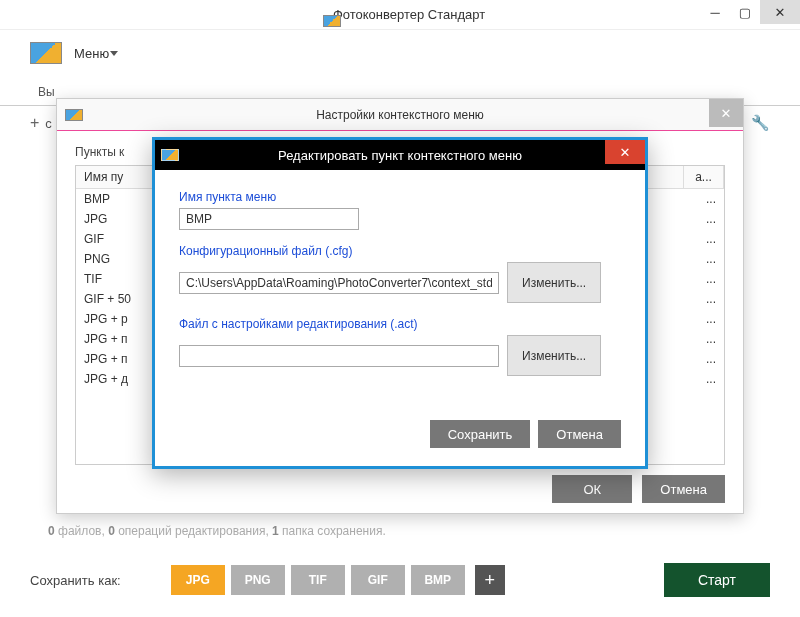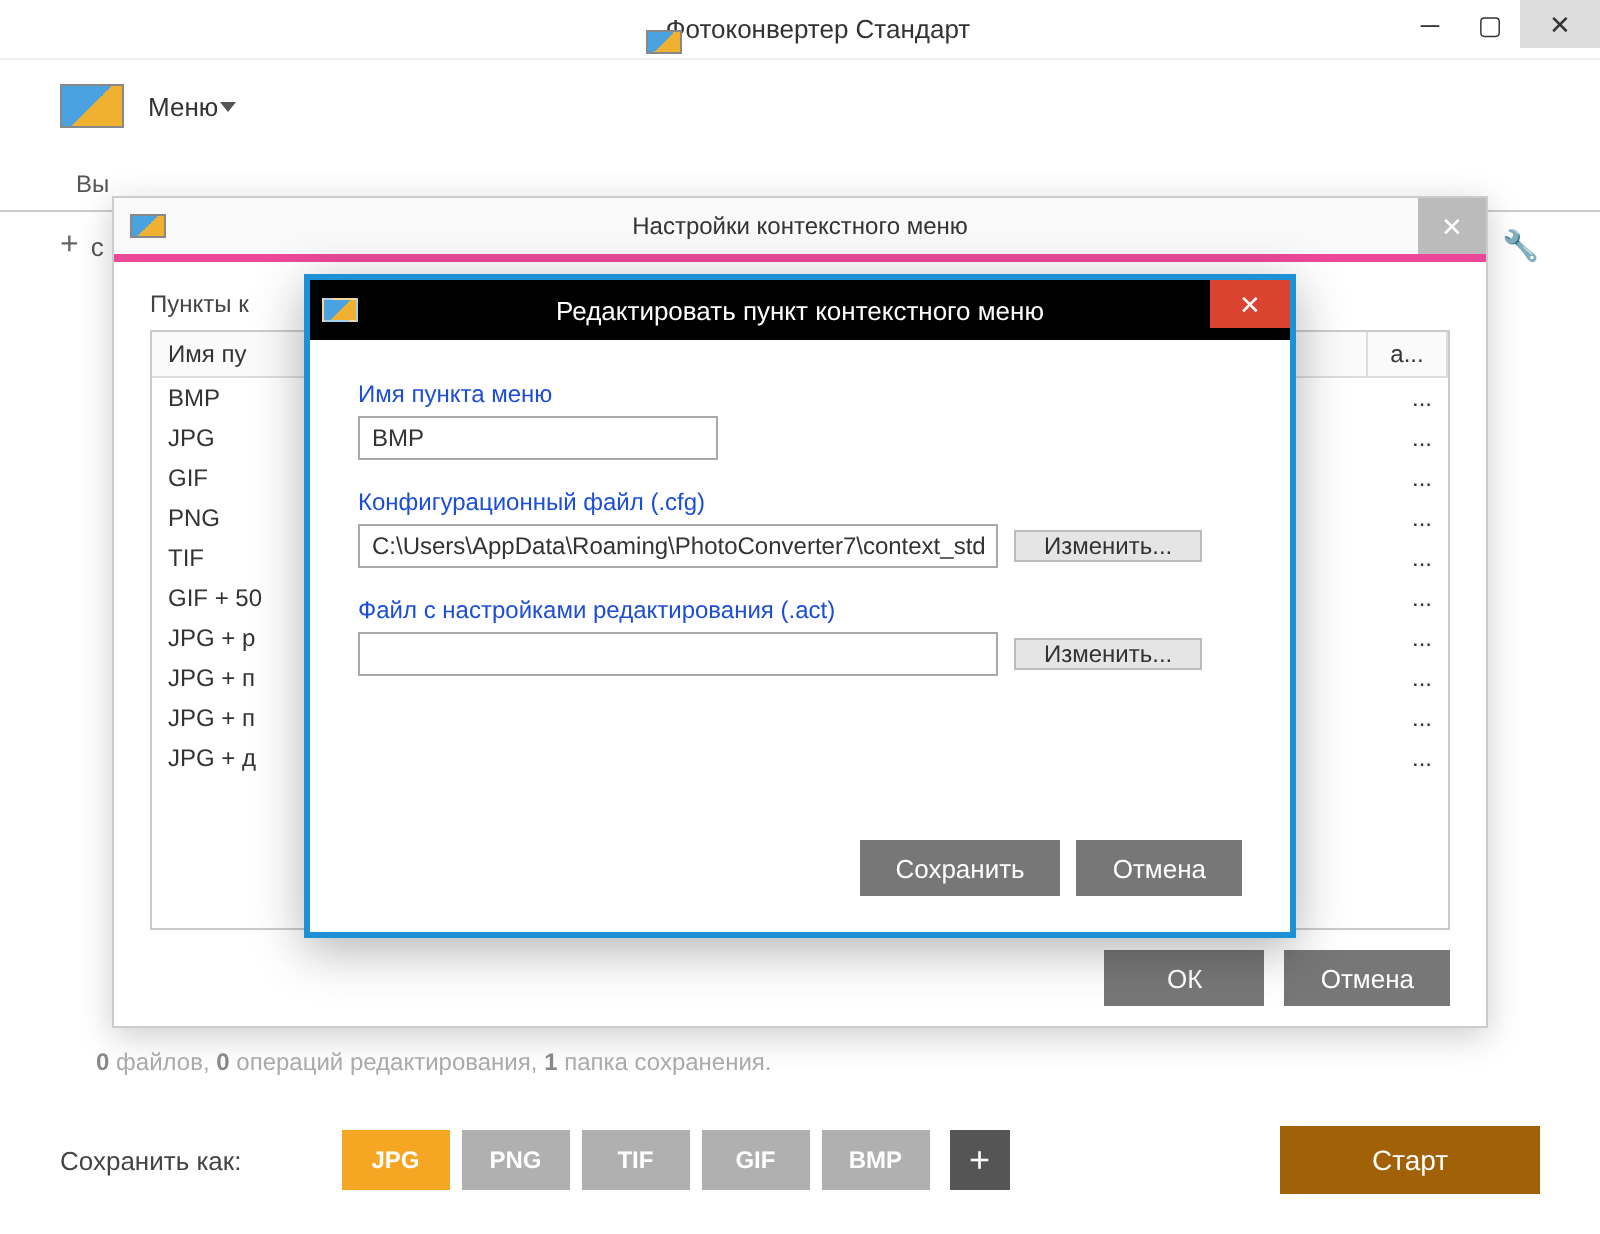--- a/index.html
+++ b/index.html
@@ -36,25 +36,25 @@
   
   .status { position: absolute; left: 48px; top: 524px; font-size: 12px; color: #aaa; }
   .status b { color: #888; font-weight: 600; }
 
   
   .bottombar { position: absolute; left: 0; bottom: 0; width: 100%; padding: 14px 30px 20px; display: flex; align-items: center; gap: 10px; }
   .save-as { font-size: 13px; color: #444; margin-right: 40px; }
   .fmt-btn { width: 54px; height: 30px; display: flex; align-items: center; justify-content: center; color: #fff; font-size: 12px; font-weight: 600; cursor: pointer; background: #b0b0b0; }
   .fmt-btn.active { background: #f5a623; }
   .fmt-add { width: 30px; height: 30px; background: #555; color: #fff; display: flex; align-items: center; justify-content: center; font-size: 18px; cursor: pointer; }
-  .start-btn { margin-left: auto; width: 130px; height: 34px; background: #a16207; color: #fff; font-size: 14px; display: flex; align-items: center; justify-content: center; cursor: pointer; }
+  .start-btn { margin-left: auto; width: 106px; height: 34px; background: #14532d; color: #fff; font-size: 14px; display: flex; align-items: center; justify-content: center; cursor: pointer; }
 
   
   .dialog-settings { position: absolute; left: 56px; top: 98px; width: 688px; height: 416px; background: #fff; border: 1px solid #ccc; box-shadow: 0 4px 16px rgba(0,0,0,0.2); }
-  .ds-titlebar { height: 32px; display: flex; align-items: center; justify-content: center; position: relative; background: #f9f9f9; border-bottom: 4px solid #ec4899; }
+  .ds-titlebar { height: 32px; display: flex; align-items: center; justify-content: center; position: relative; background: #f9f9f9; border-bottom: 1px solid #ec4899; }
   .ds-titlebar .app-icon { position: absolute; left: 8px; }
   .ds-close { position: absolute; right: 0; top: 0; width: 34px; height: 28px; background: #bbb; color: #fff; display: flex; align-items: center; justify-content: center; cursor: pointer; font-size: 13px; }
   .ds-body { padding: 14px 18px; position: relative; height: calc(100% - 32px); }
   .ds-label { font-size: 12px; color: #444; margin-bottom: 6px; }
   .ds-table { border: 1px solid #ccc; width: 100%; height: 300px; }
   .ds-th-row { display: flex; border-bottom: 1px solid #ddd; background: #fafafa; }
   .ds-th { padding: 4px 8px; font-size: 12px; border-right: 1px solid #ddd; }
   .ds-th:first-child { width: 90px; }
   .ds-th:nth-child(2) { flex: 1; }
   .ds-th:nth-child(3) { width: 40px; text-align: center; }
@@ -70,21 +70,21 @@
   .dialog-edit { position: absolute; left: 152px; top: 137px; width: 496px; height: 332px; background: #fff; border: 3px solid #1e90d6; box-shadow: 0 6px 24px rgba(0,0,0,0.3); }
   .de-titlebar { height: 30px; background: #000000; color: #fff; display: flex; align-items: center; justify-content: center; position: relative; font-size: 13px; }
   .de-titlebar .app-icon { position: absolute; left: 6px; }
   .de-titlebar .app-icon::before { border-color: rgba(255,255,255,0.5); }
   .de-close { position: absolute; right: 0; top: 0; width: 40px; height: 24px; background: #d9432f; color: #fff; display: flex; align-items: center; justify-content: center; cursor: pointer; font-size: 13px; }
   .de-body { padding: 20px 24px; }
   .de-label { font-size: 12px; color: #1d4ed8; margin-bottom: 4px; margin-top: 14px; }
   .de-label:first-child { margin-top: 0; }
   .de-input { height: 22px; border: 1px solid #aaa; padding: 2px 6px; font-size: 12px; color: #333; background: #fff; }
   .de-row { display: flex; gap: 8px; align-items: center; }
-  .de-change { height: 16px; padding: 0 14px; background: #e5e5e5; border: 1px solid #bbb; font-size: 12px; cursor: pointer; color: #333; display: flex; align-items: center; }
+  .de-change { height: 41px; padding: 0 14px; background: #e5e5e5; border: 1px solid #bbb; font-size: 12px; cursor: pointer; color: #333; display: flex; align-items: center; }
   .de-btns { position: absolute; right: 24px; bottom: 18px; display: flex; gap: 8px; }
 
   .gear-icon, .wrench-icon { color: #888; cursor: pointer; }
 </style>
 </head>
 <body>
 
 <div class="titlebar">
   <span class="app-icon titlebar-icon"></span>
   <span class="titlebar-title">Фотоконвертер Стандарт</span>

